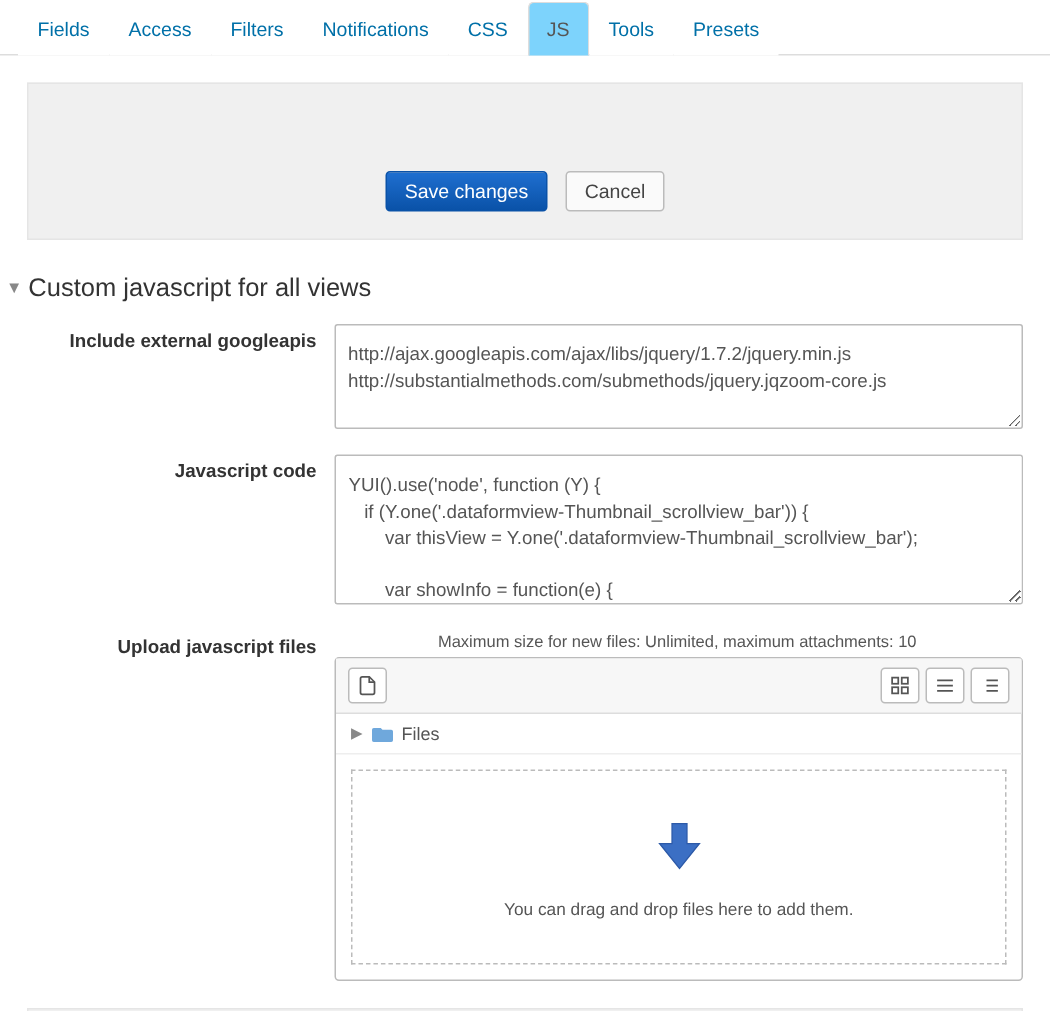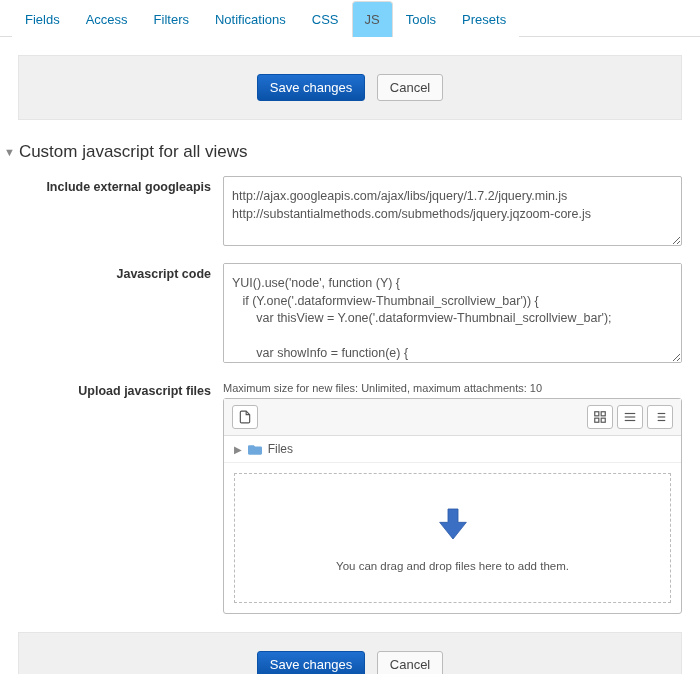--- a/index.html
+++ b/index.html
@@ -51,20 +51,21 @@
   }
   .btn-secondary {
     background: #fafafa;
     color: #444;
     border: 1px solid #bbb;
     padding: 5px 12px;
     border-radius: 3px;
     font-size: 13px;
     cursor: pointer;
     margin-left: 8px;
+    margin-top: 40px;
   }
   .section-header {
     display: flex;
     align-items: center;
     gap: 4px;
     font-size: 17px;
     color: #333;
     padding: 4px 4px 6px 4px;
   }
   .section-header .chev {
@@ -101,21 +102,21 @@
   }
   textarea.ta.ext { height: 70px; }
   textarea.ta.code { height: 100px; overflow-y: scroll; }
   .filepicker {
     border: 1px solid #bbb;
     border-radius: 3px;
   }
   .fp-maxsize {
     font-size: 11px;
     color: #555;
-    text-align: left;
+    text-align: center;
     margin: 2px 2px 4px 0;
   }
   .fp-toolbar {
     display: flex;
     justify-content: space-between;
     padding: 6px 8px;
     border-bottom: 1px solid #ddd;
     background: #f7f7f7;
   }
   .fp-btn, .fp-view-btn {

